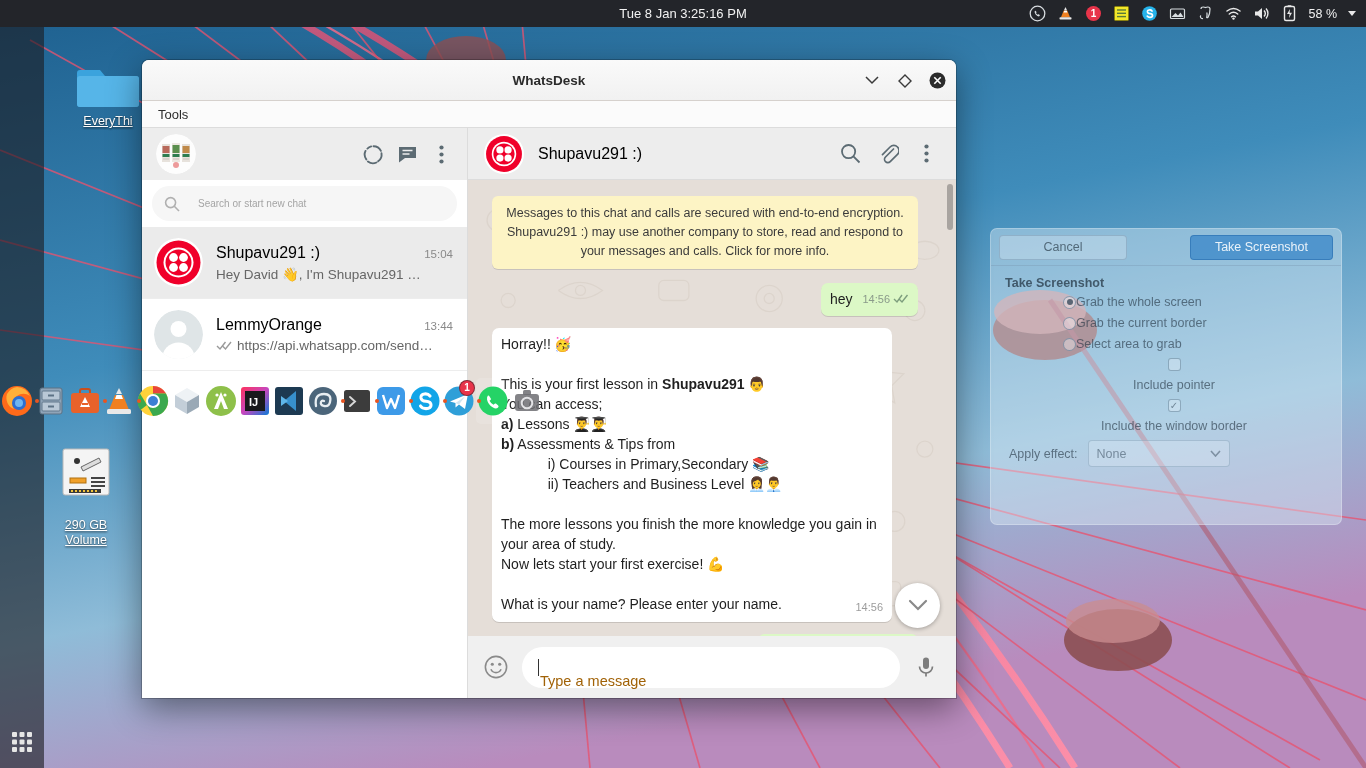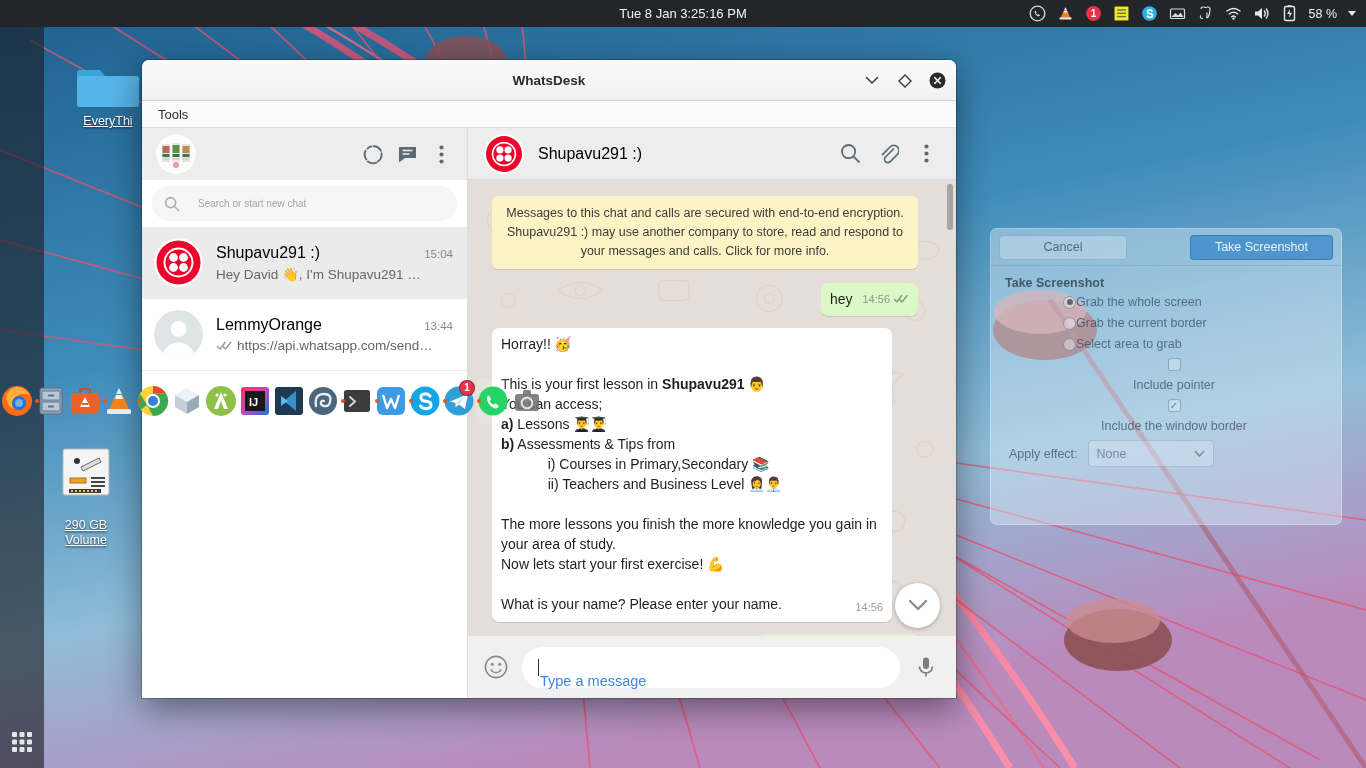--- a/index.html
+++ b/index.html
@@ -116,21 +116,21 @@
     border-left: 1px solid rgba(120,150,175,0.40); font-size: 15px; color: rgba(45,65,85,0.55); }
   .chk-row { display: flex; align-items: center; gap: 7px; margin: 0 0 7px 16px; flex-direction: column; }
   .chk {
     width: 13px; height: 13px; border-radius: 3px;
     border: 1px solid rgba(95,125,150,0.55); background: rgba(250,253,255,0.30); flex: none;
     display: flex; align-items: center; justify-content: center;
     font-size: 10px; color: rgba(40,60,78,0.55);
   }
   .effect-row { display: flex; align-items: center; gap: 10px; margin: 4px 0 0 4px; }
   .combo {
-    height: 27px; width: 126px; border: 1px solid rgba(120,150,175,0.42); border-radius: 4px;
+    height: 27px; width: 142px; border: 1px solid rgba(120,150,175,0.42); border-radius: 4px;
     background: rgba(240,248,254,0.26); display: flex; align-items: center;
     justify-content: space-between; padding: 12px 8px; color: rgba(40,60,78,0.5);
   }
 
   
   #wd-win {
     position: absolute; left: 142px; top: 60px; width: 814px; height: 638px;
     background: #fff; border-radius: 7px 7px 0 0; z-index: 30;
     box-shadow: 0 10px 34px rgba(0,0,0,0.45), 0 0 0 1px rgba(0,0,0,0.22);
     display: flex; flex-direction: column; overflow: hidden;
@@ -227,21 +227,21 @@
     height: 62px; flex: none; background: #f0f0f0; display: flex; align-items: center;
     gap: 14px; padding: 0 18px 0 16px;
   }
   #cp-input .field {
     flex: 1; height: 41px; background: #fff; border-radius: 21px;
     display: flex; align-items: center; padding: 0 16px;
   }
   #cp-input .field .cursor {
     width: 1px; height: 17px; background: #333; margin-right: 1px;
   }
-  #cp-input .ph { font-size: 14.5px; color: #3b82f6; margin-top: 28px; }
+  #cp-input .ph { font-size: 14.5px; color: #a16207; margin-top: 28px; }
 </style>
 </head>
 <body>
 
 <div id="wallpaper">
   <svg id="wheel" viewBox="0 0 1366 768" preserveAspectRatio="none">
     <defs>
       <linearGradient id="skyg" x1="0" y1="0" x2="0.35" y2="1">
         <stop offset="0" stop-color="#1d5f8e"></stop>
         <stop offset="0.45" stop-color="#3f8cba"></stop>

